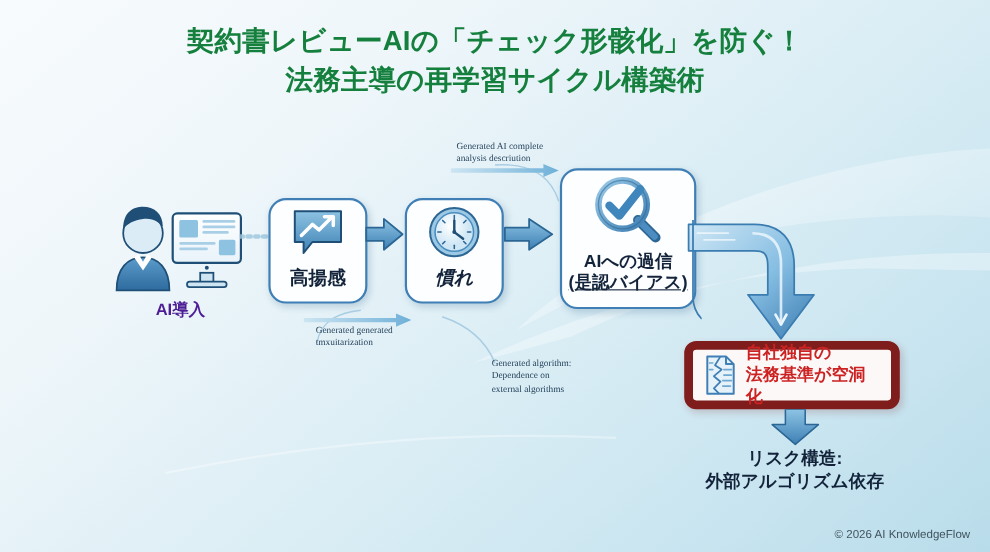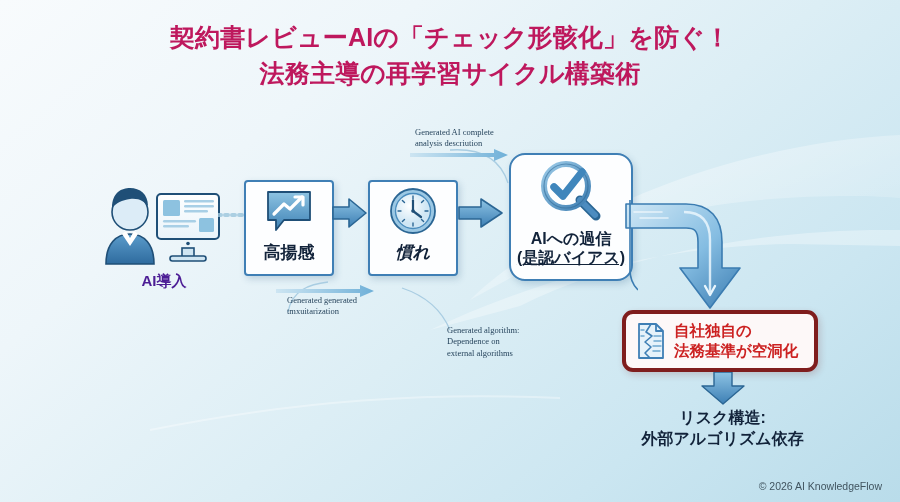--- a/index.html
+++ b/index.html
@@ -7,32 +7,32 @@
     width:900px;height:502px;overflow:hidden;
     font-family:"Liberation Sans","DejaVu Sans",sans-serif;
     background:linear-gradient(140deg,#f8fbfd 0%,#eef6fa 28%,#dceef5 55%,#cbe6f1 78%,#b9dcea 100%);
     position:relative;
   }
   .stage{position:absolute;inset:0;}
 
   
   .title{
     position:absolute;left:0;right:0;top:20px;text-align:center;
-    color:#be185d;font-weight:bold;font-size:25px;line-height:1.42;
+    color:#15803d;font-weight:bold;font-size:25px;line-height:1.42;
     letter-spacing:.2px;
   }
   .title .l2{display:block;}
 
   
   .abs{position:absolute;}
 
   
   .fbox{
     position:absolute;background:#fdfeff;
-    border:2px solid #3f7fb5;border-radius:4px;
+    border:2px solid #3f7fb5;border-radius:16px;
     box-shadow:2px 3px 7px rgba(40,90,130,.22);
     display:flex;flex-direction:column;align-items:center;justify-content:flex-start;
   }
   .fbox .lbl{
     font-weight:bold;color:#12233a;text-align:center;line-height:1.2;
   }
 
   #box1{left:244px;top:180px;width:86px;height:92px;}
   #box2{left:368px;top:180px;width:86px;height:92px;font-style:italic;}
   #box3{left:509px;top:153px;width:120px;height:124px;border-radius:16px;}
@@ -53,21 +53,21 @@
 
   
   #actorLabel{
     position:absolute;left:104px;top:272px;width:120px;text-align:center;
     font-weight:bold;font-size:15px;color:#4c1d95;
   }
 
   
   #redbox{
     position:absolute;left:622px;top:310px;width:196px;height:62px;
-    background:#fdf8f8;border:4px solid #7f1d1d;border-radius:11px;
+    background:#fdf8f8;border:8px solid #7f1d1d;border-radius:11px;
     box-shadow:2px 3px 7px rgba(120,40,40,.20);
     display:flex;align-items:center;gap:8px;padding:0 10px;box-sizing:border-box;
   }
   #redbox .rtxt{
     color:#cc2222;font-weight:bold;font-size:15.5px;line-height:1.28;
   }
 
   
   #conclusion{
     position:absolute;left:610px;top:408px;width:225px;text-align:center;

